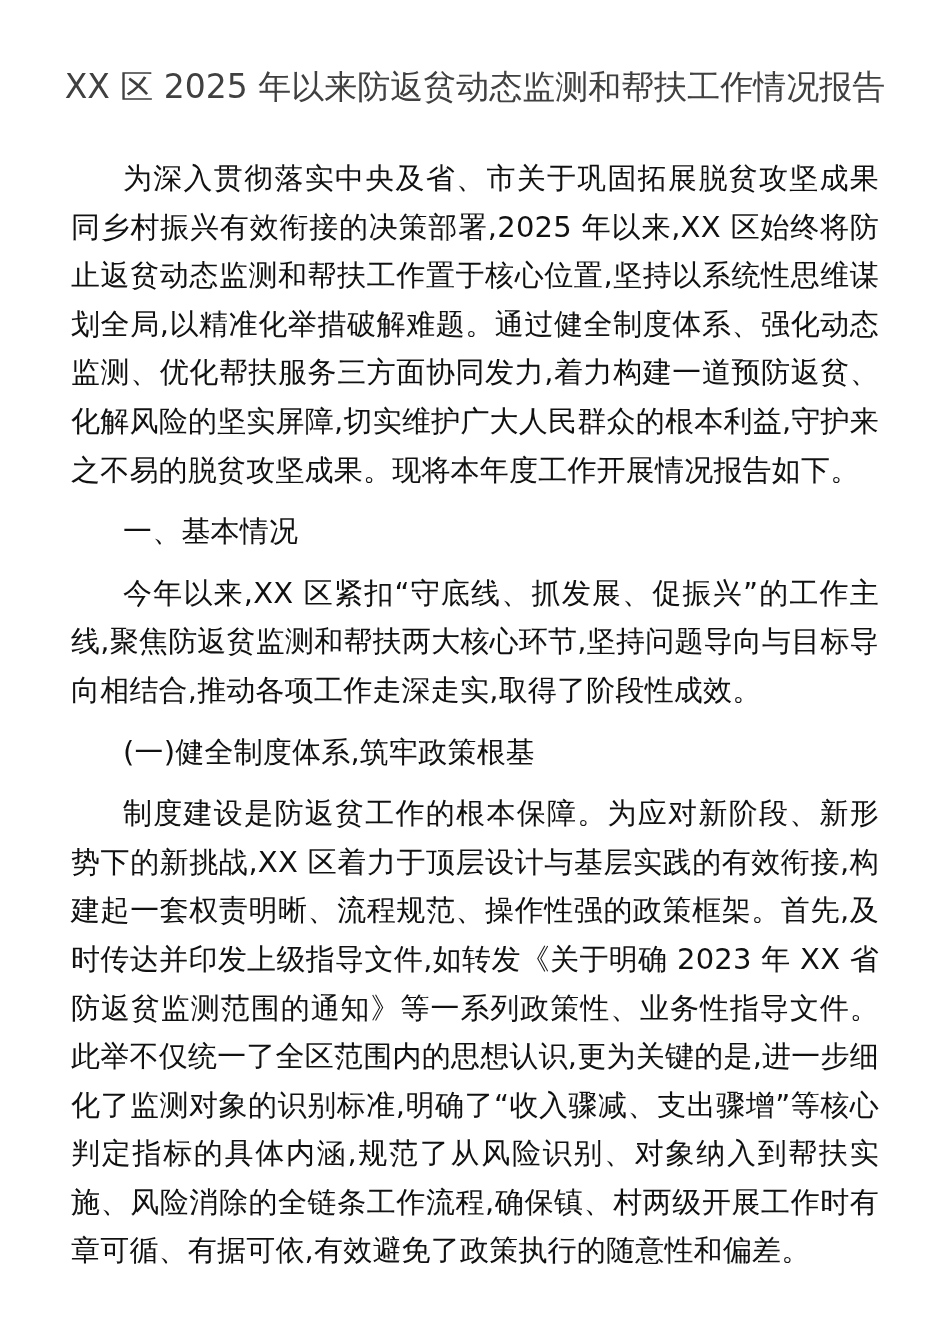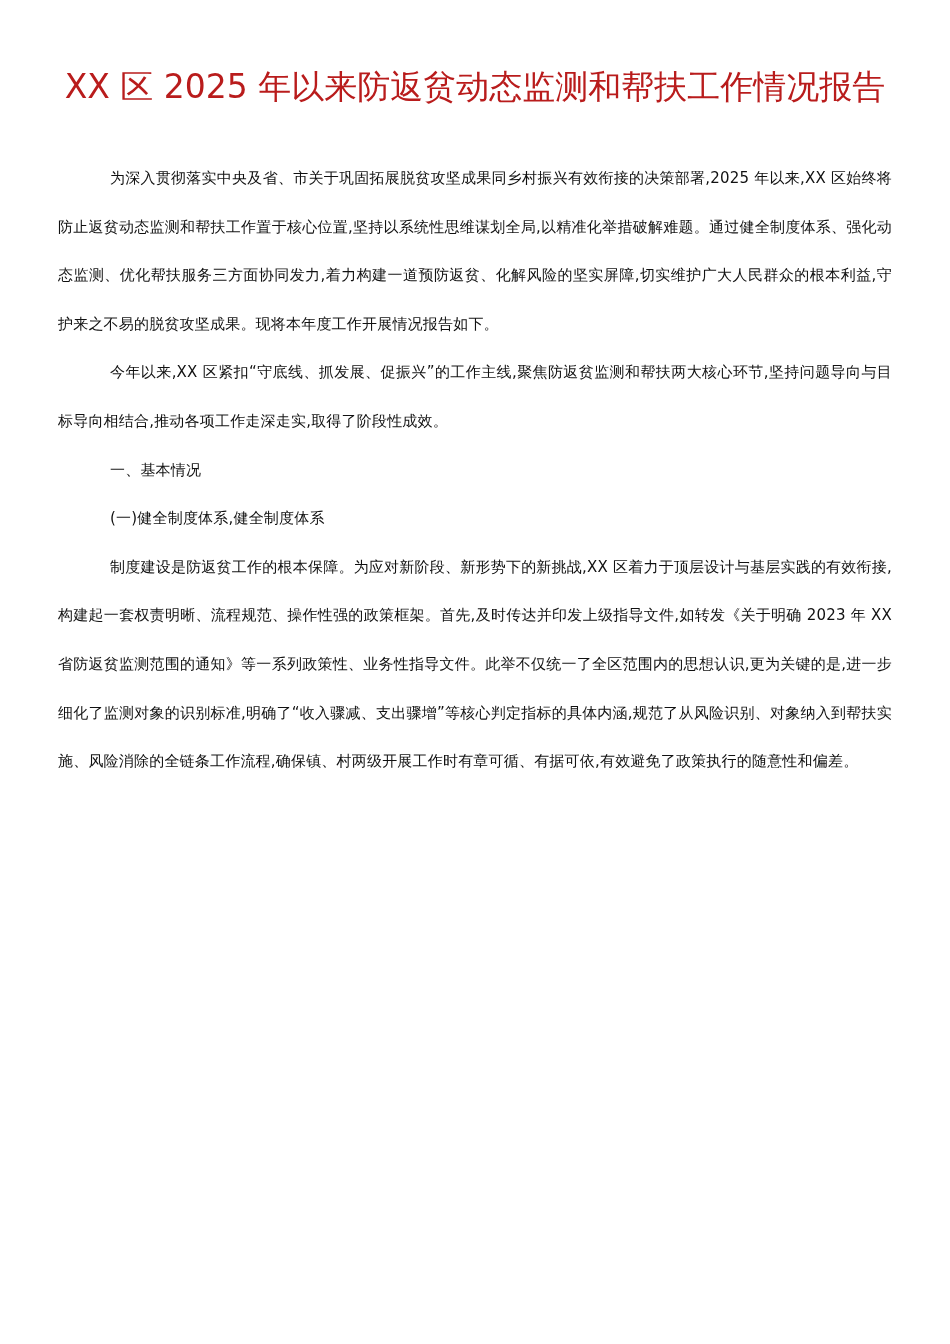--- a/index.html
+++ b/index.html
@@ -21,40 +21,40 @@
       top: 62px;
       width: 834px;
     }
     .title {
       text-align: center;
       font-size: 33px;
       line-height: 50px;
       margin: 0;
       font-weight: normal;
       letter-spacing: 0px;
-      color: #b91c1c;
+      color: #404040;
     }
     .body {
       margin-top: 42px;
     }
     .para {
-      margin: 0;
-      font-size: 15px;
+      margin: 13px;
+      font-size: 29px;
       line-height: 48.6px;
       text-align: justify;
       text-indent: 52px;
       letter-spacing: 0.2px;
       word-break: break-all;
     }
   </style>
 </head>
 <body>
 
 <div class="page">
   <h1 class="title">XX 区 2025 年以来防返贫动态监测和帮扶工作情况报告</h1>
   <div class="body">
     <p class="para">为深入贯彻落实中央及省、市关于巩固拓展脱贫攻坚成果同乡村振兴有效衔接的决策部署,2025 年以来,XX 区始终将防止返贫动态监测和帮扶工作置于核心位置,坚持以系统性思维谋划全局,以精准化举措破解难题。通过健全制度体系、强化动态监测、优化帮扶服务三方面协同发力,着力构建一道预防返贫、化解风险的坚实屏障,切实维护广大人民群众的根本利益,守护来之不易的脱贫攻坚成果。现将本年度工作开展情况报告如下。</p>
+    <p class="para">一、基本情况</p>
     <p class="para">今年以来,XX 区紧扣“守底线、抓发展、促振兴”的工作主线,聚焦防返贫监测和帮扶两大核心环节,坚持问题导向与目标导向相结合,推动各项工作走深走实,取得了阶段性成效。</p>
-    <p class="para">一、基本情况</p>
-    <p class="para">(一)健全制度体系,健全制度体系</p>
+    <p class="para">(一)健全制度体系,筑牢政策根基</p>
     <p class="para">制度建设是防返贫工作的根本保障。为应对新阶段、新形势下的新挑战,XX 区着力于顶层设计与基层实践的有效衔接,构建起一套权责明晰、流程规范、操作性强的政策框架。首先,及时传达并印发上级指导文件,如转发《关于明确 2023 年 XX 省防返贫监测范围的通知》等一系列政策性、业务性指导文件。此举不仅统一了全区范围内的思想认识,更为关键的是,进一步细化了监测对象的识别标准,明确了“收入骤减、支出骤增”等核心判定指标的具体内涵,规范了从风险识别、对象纳入到帮扶实施、风险消除的全链条工作流程,确保镇、村两级开展工作时有章可循、有据可依,有效避免了政策执行的随意性和偏差。</p>
   </div>
 </div>
 
 </body></html>

